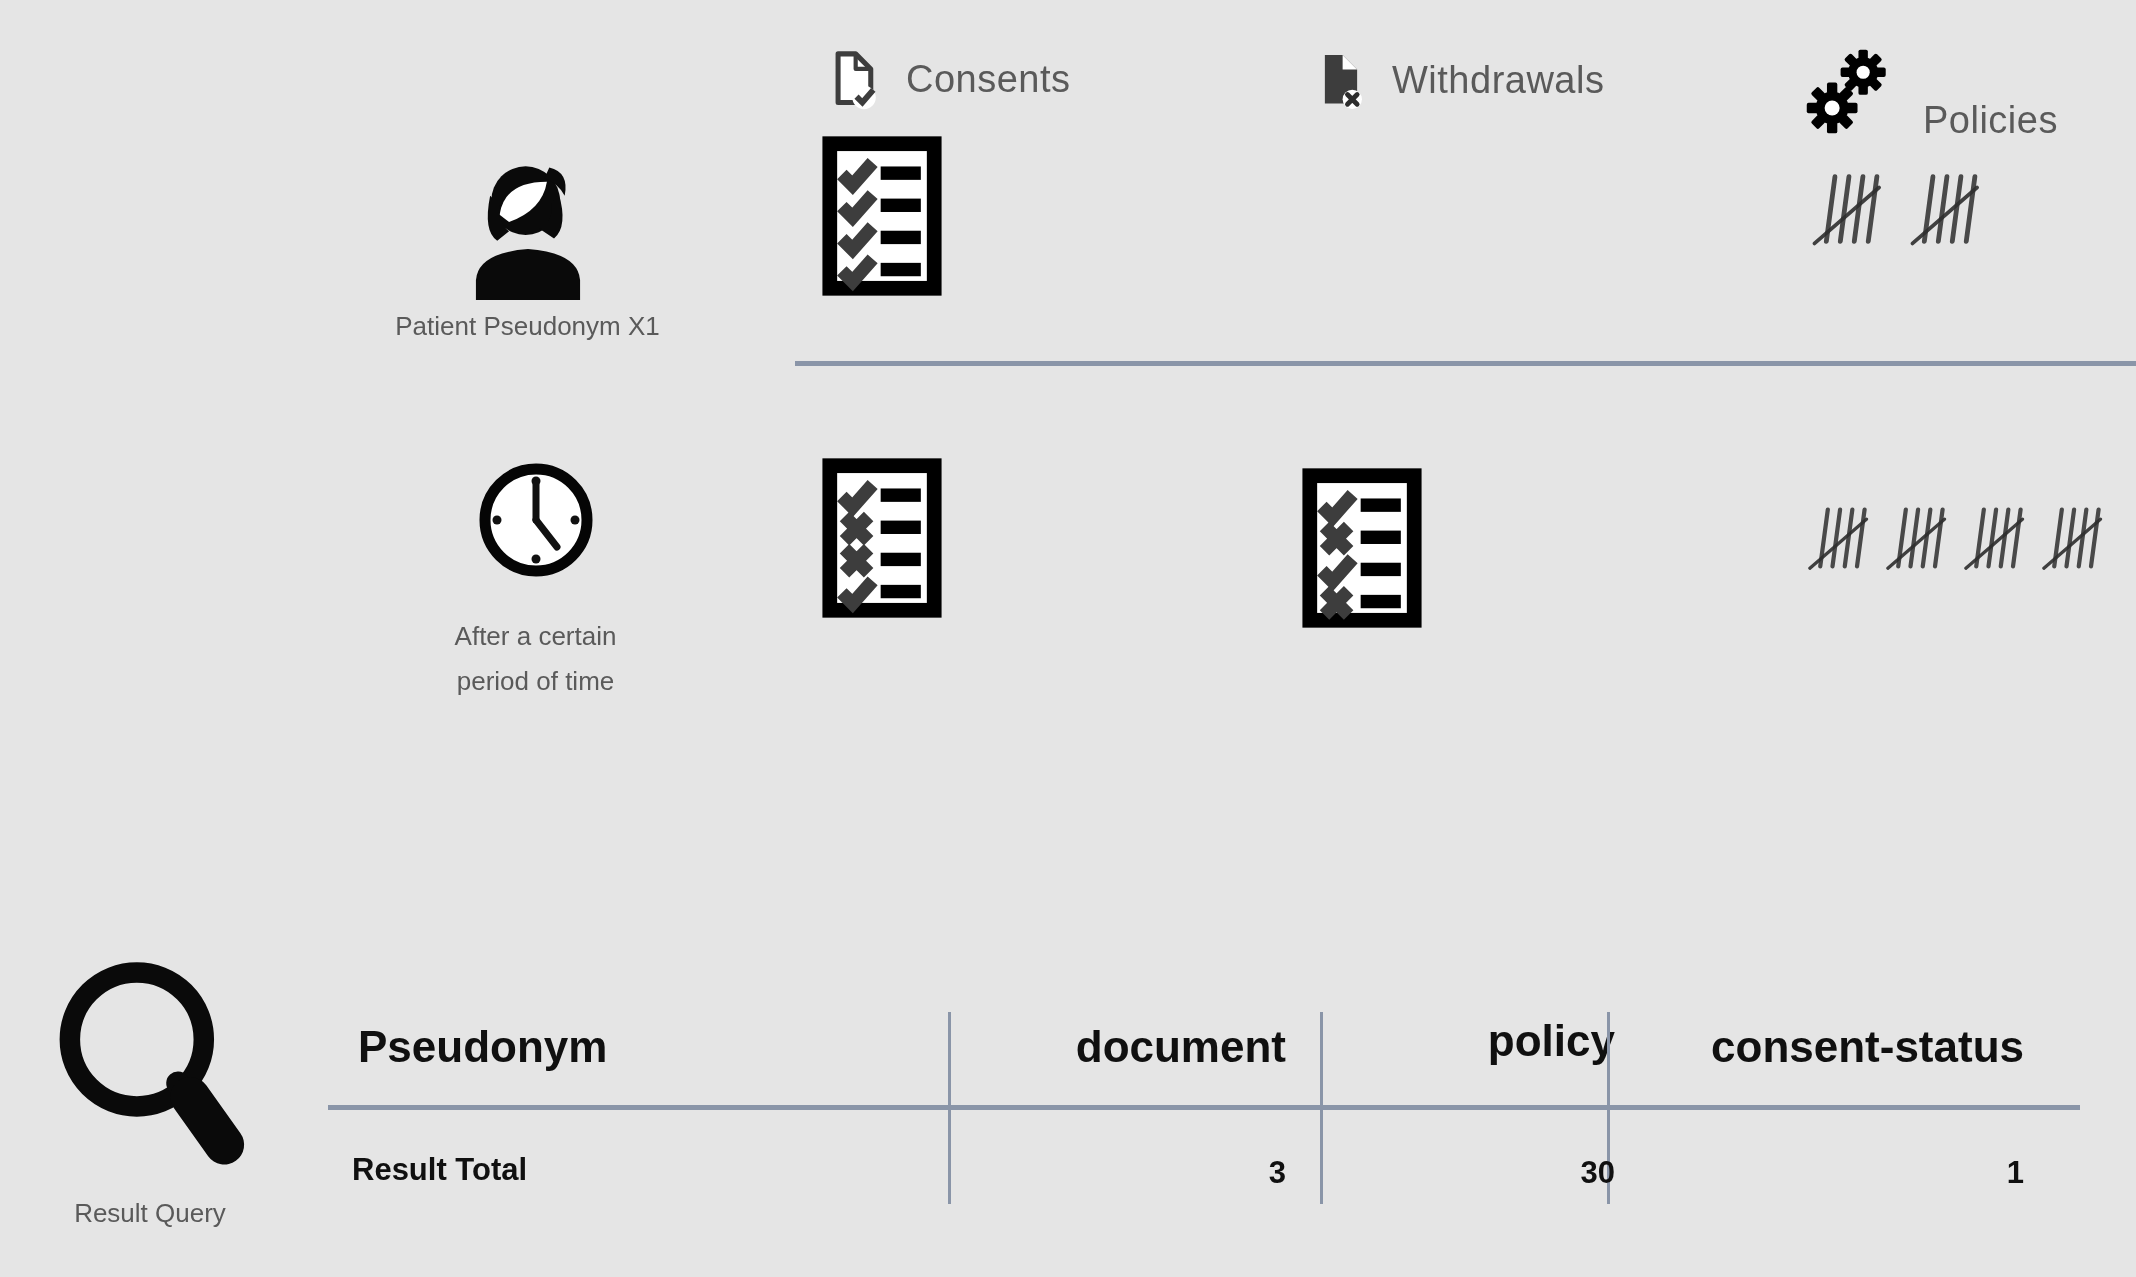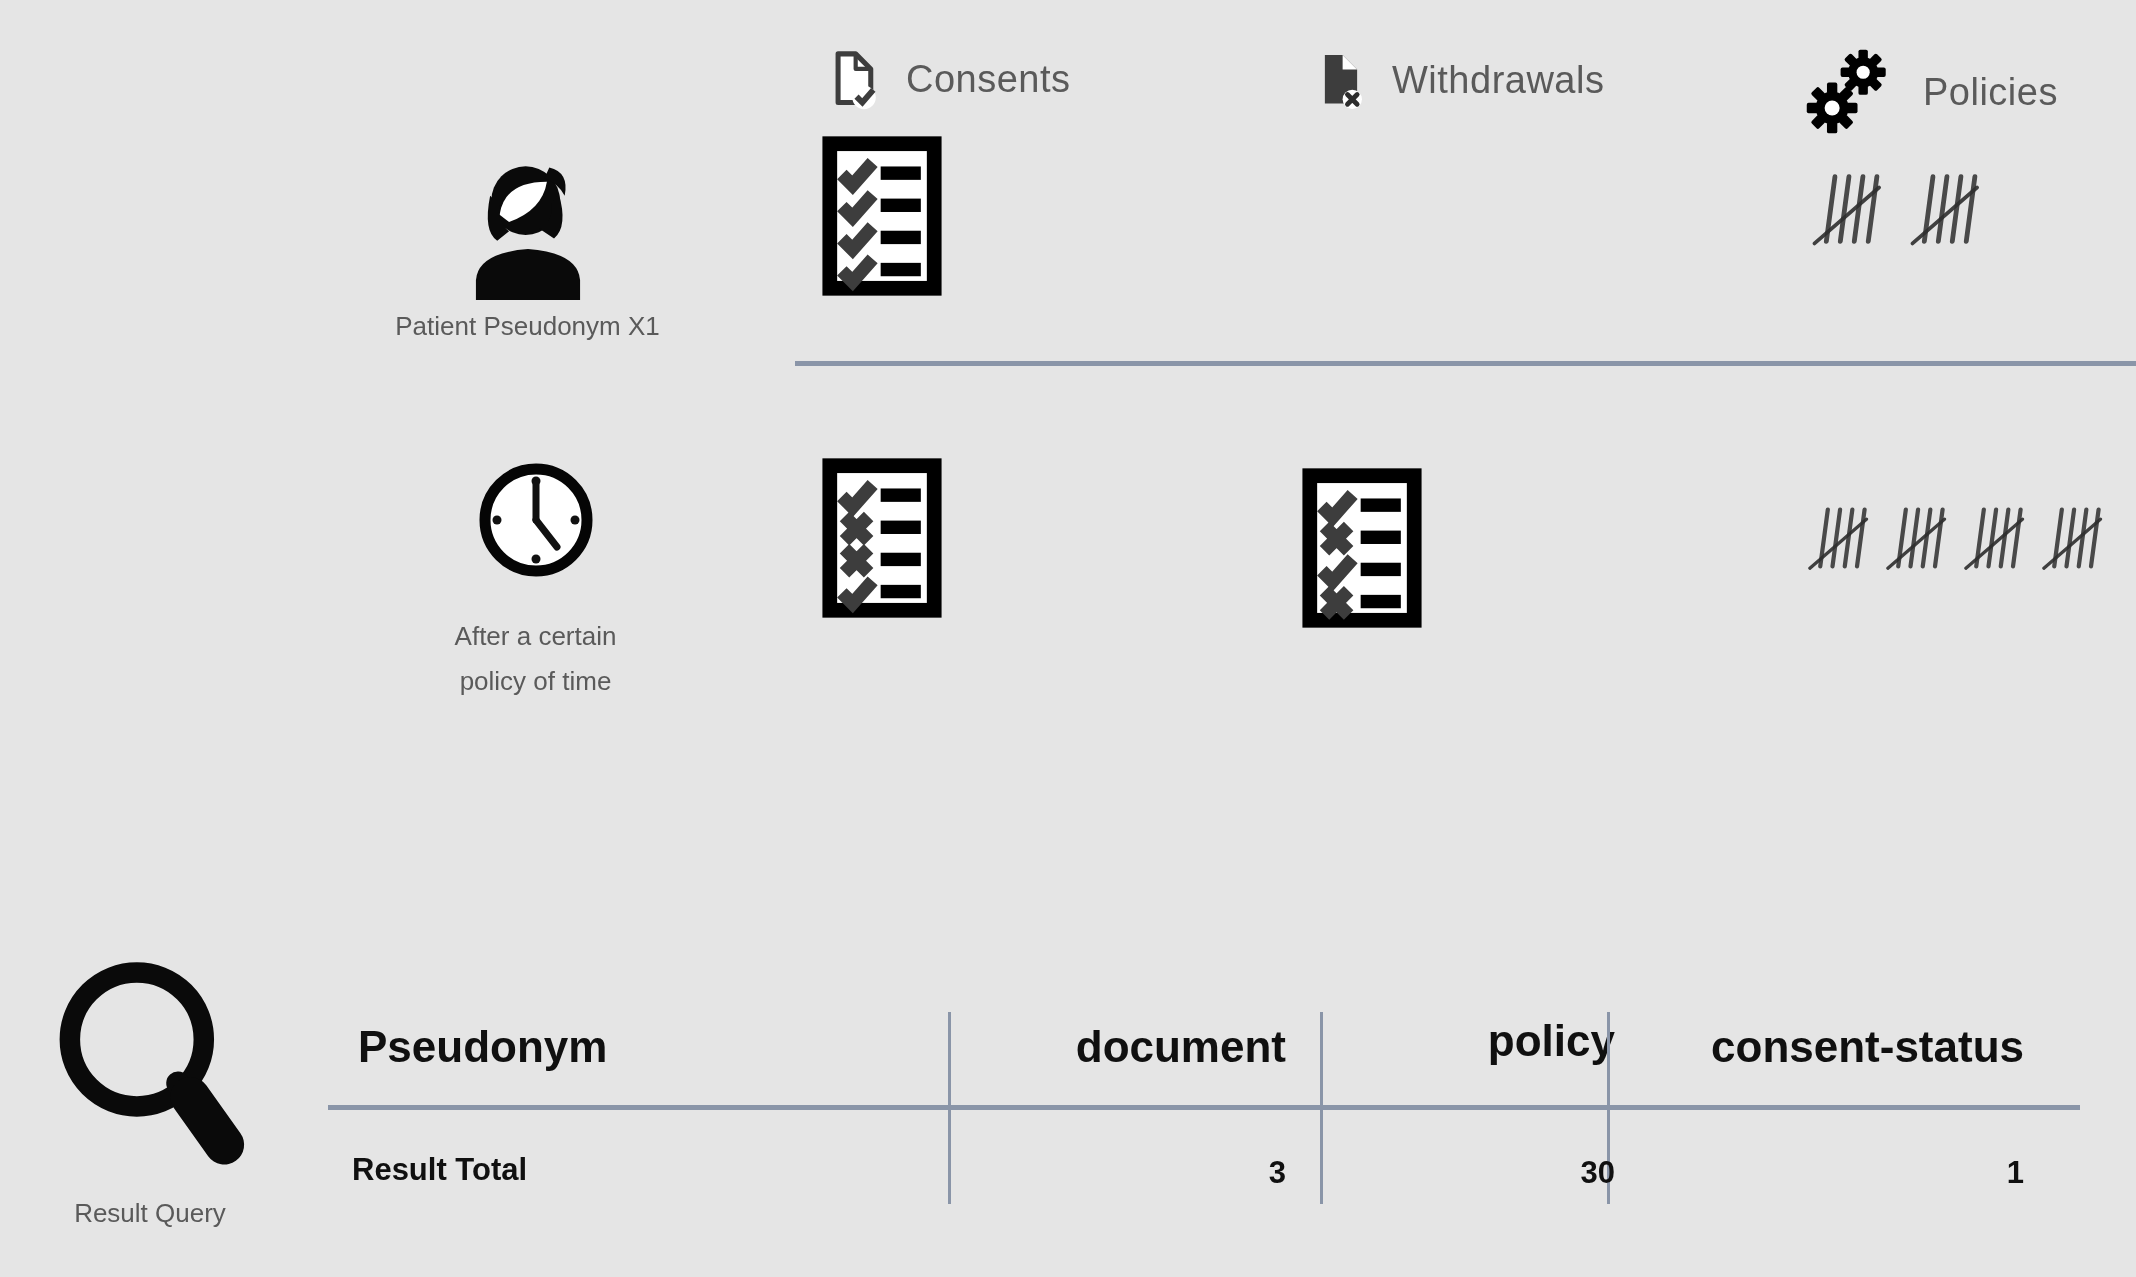--- a/index.html
+++ b/index.html
@@ -62,21 +62,21 @@
   <div class="abs col-header" style="left:1316px; top:50px;">
     <svg width="50" height="60" viewBox="0 0 62 74">
       <path d="M11 6 H33 L51 24 V66 H11 Z" fill="#3d3d3d"></path>
       <path d="M33 6 V24 H51 Z" fill="#ffffff"></path>
       <circle cx="45" cy="61" r="12" fill="#fff"></circle>
       <path d="M39 55 L51 67 M51 55 L39 67" stroke="#2d2d2d" stroke-width="6" stroke-linecap="round"></path>
     </svg>
     <span class="hlabel">Withdrawals</span>
   </div>
 
-  <div class="abs col-header" style="left:1803px; top:42px;">
+  <div class="abs col-header" style="left:1803px; top:42px;align-items:flex-end;">
     <svg width="94" height="100" viewBox="0 0 100 100">
       <g transform="translate(64,29)" fill="#000">
         <rect x="-5" y="-24" width="10" height="11" rx="2"></rect>
         <rect x="-5" y="-24" width="10" height="11" rx="2" transform="rotate(45)"></rect>
         <rect x="-5" y="-24" width="10" height="11" rx="2" transform="rotate(90)"></rect>
         <rect x="-5" y="-24" width="10" height="11" rx="2" transform="rotate(135)"></rect>
         <rect x="-5" y="-24" width="10" height="11" rx="2" transform="rotate(180)"></rect>
         <rect x="-5" y="-24" width="10" height="11" rx="2" transform="rotate(225)"></rect>
         <rect x="-5" y="-24" width="10" height="11" rx="2" transform="rotate(270)"></rect>
         <rect x="-5" y="-24" width="10" height="11" rx="2" transform="rotate(315)"></rect>
@@ -146,21 +146,21 @@
     <svg width="120" height="120" viewBox="0 0 120 120">
       <circle cx="60" cy="60" r="51" fill="#ffffff" stroke="#050505" stroke-width="11"></circle>
       <circle cx="60" cy="21" r="4.5" fill="#111"></circle>
       <circle cx="99" cy="60" r="4.5" fill="#111"></circle>
       <circle cx="60" cy="99" r="4.5" fill="#111"></circle>
       <circle cx="21" cy="60" r="4.5" fill="#111"></circle>
       <line x1="60" y1="60" x2="60" y2="24" stroke="#111" stroke-width="7" stroke-linecap="round"></line>
       <line x1="60" y1="60" x2="81" y2="87" stroke="#111" stroke-width="7" stroke-linecap="round"></line>
     </svg>
     <div class="alabel" style="margin-top:30px;">After a certain</div>
-    <div class="alabel">policy of time</div>
+    <div class="alabel">period of time</div>
   </div>
 
   <svg class="abs checklist" style="left:815px; top:455px;" width="134" height="166" viewBox="0 0 100 124">
       <rect x="11" y="8" width="78" height="108" fill="#fff" stroke="#000" stroke-width="11"></rect>
       <path d="M20 31 l8 8 l15 -17" fill="none" stroke="#3d3d3d" stroke-width="10"></path>
       <rect x="49" y="25" width="30" height="10" fill="#000"></rect>
       <path d="M22 46 L40 64 M40 46 L22 64" stroke="#3d3d3d" stroke-width="10"></path>
       <rect x="49" y="49" width="30" height="10" fill="#000"></rect>
       <path d="M22 70 L40 88 M40 70 L22 88" stroke="#3d3d3d" stroke-width="10"></path>
       <rect x="49" y="73" width="30" height="10" fill="#000"></rect>

